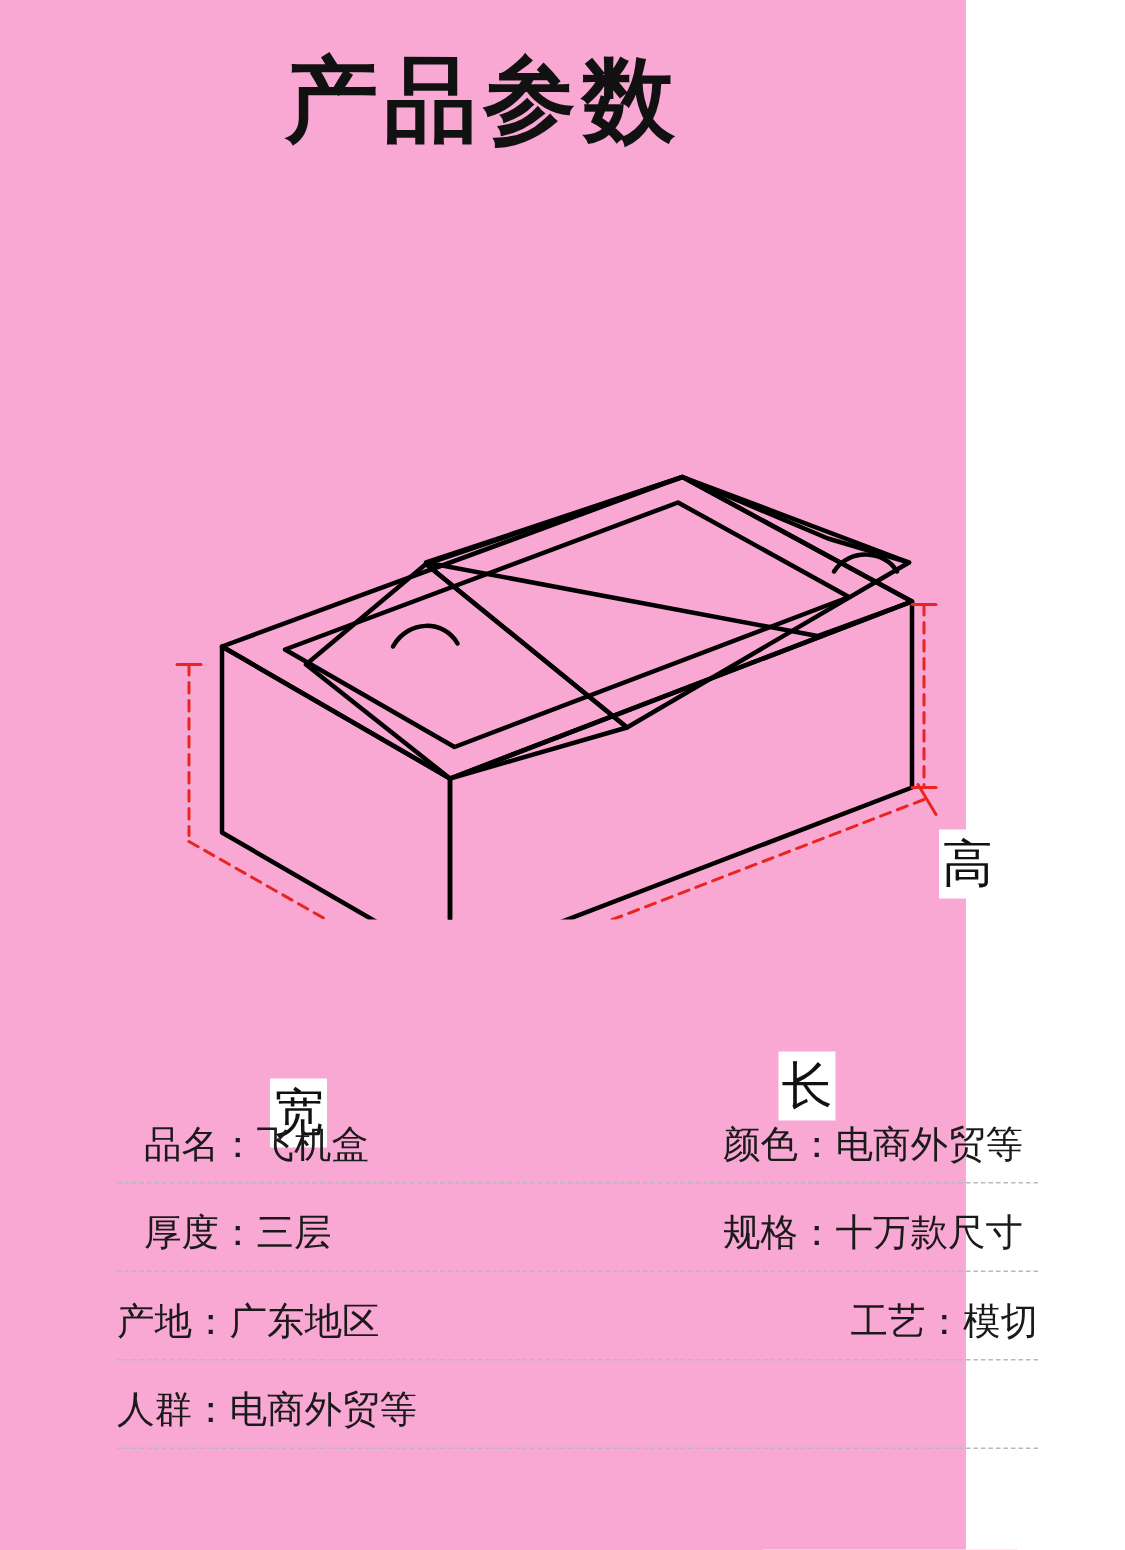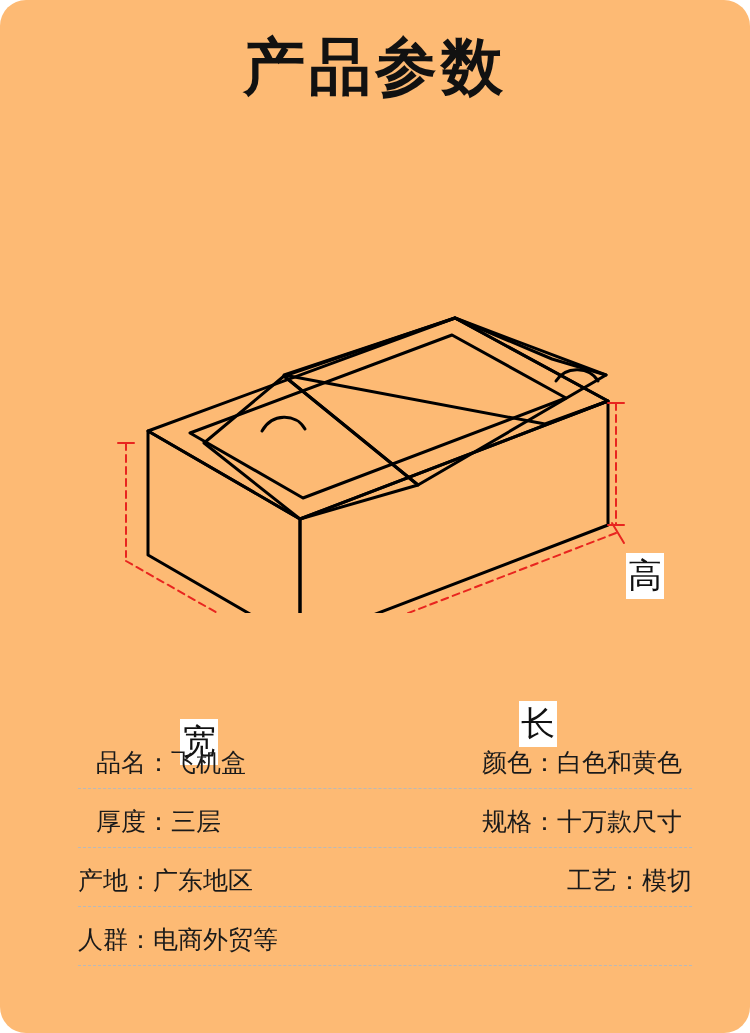--- a/index.html
+++ b/index.html
@@ -9,25 +9,24 @@
   }
   body {
     width: 750px;
     height: 1033px;
     font-family: "Liberation Sans", sans-serif;
     color: #1a1a1a;
     position: relative;
     overflow: hidden;
   }
   .page {
-    width: 750px;
+    width: 644px;
     height: 1033px;
     position: relative;
-    background: #fdba74;
-    border-radius: 26px;
+    background: #f9a8d4;
   }
 
   
   .header {
     padding-top: 34px;
     text-align: center;
   }
   .title-cn {
     font-family: "DejaVu Sans", "Liberation Sans", sans-serif;
     font-size: 62px;
@@ -150,21 +149,21 @@
     </svg>
 
     <div style="position:absolute;left:626px;top:440px;font-family:'DejaVu Sans','Liberation Sans',sans-serif;font-size:34px;color:#111;background:#fff;padding:0 2px;">高</div>
     <div style="position:absolute;left:519px;top:588px;font-family:'DejaVu Sans','Liberation Sans',sans-serif;font-size:34px;color:#111;background:#fff;padding:0 2px;">长</div>
     <div style="position:absolute;left:180px;top:606px;font-family:'DejaVu Sans','Liberation Sans',sans-serif;font-size:34px;color:#111;background:#fff;padding:0 2px;">宽</div>
   </div>
 
   <div class="specs">
     <div class="spec-row">
       <div class="spec-cell left">品名：飞机盒</div>
-      <div class="spec-cell right">颜色：白色和黄色</div>
+      <div class="spec-cell right">颜色：电商外贸等</div>
     </div>
     <div class="spec-row">
       <div class="spec-cell left">厚度：三层</div>
       <div class="spec-cell right">规格：十万款尺寸</div>
     </div>
     <div class="spec-row">
       <div class="spec-cell right">产地：广东地区</div>
       <div class="spec-cell left">工艺：模切</div>
     </div>
     <div class="spec-row">

